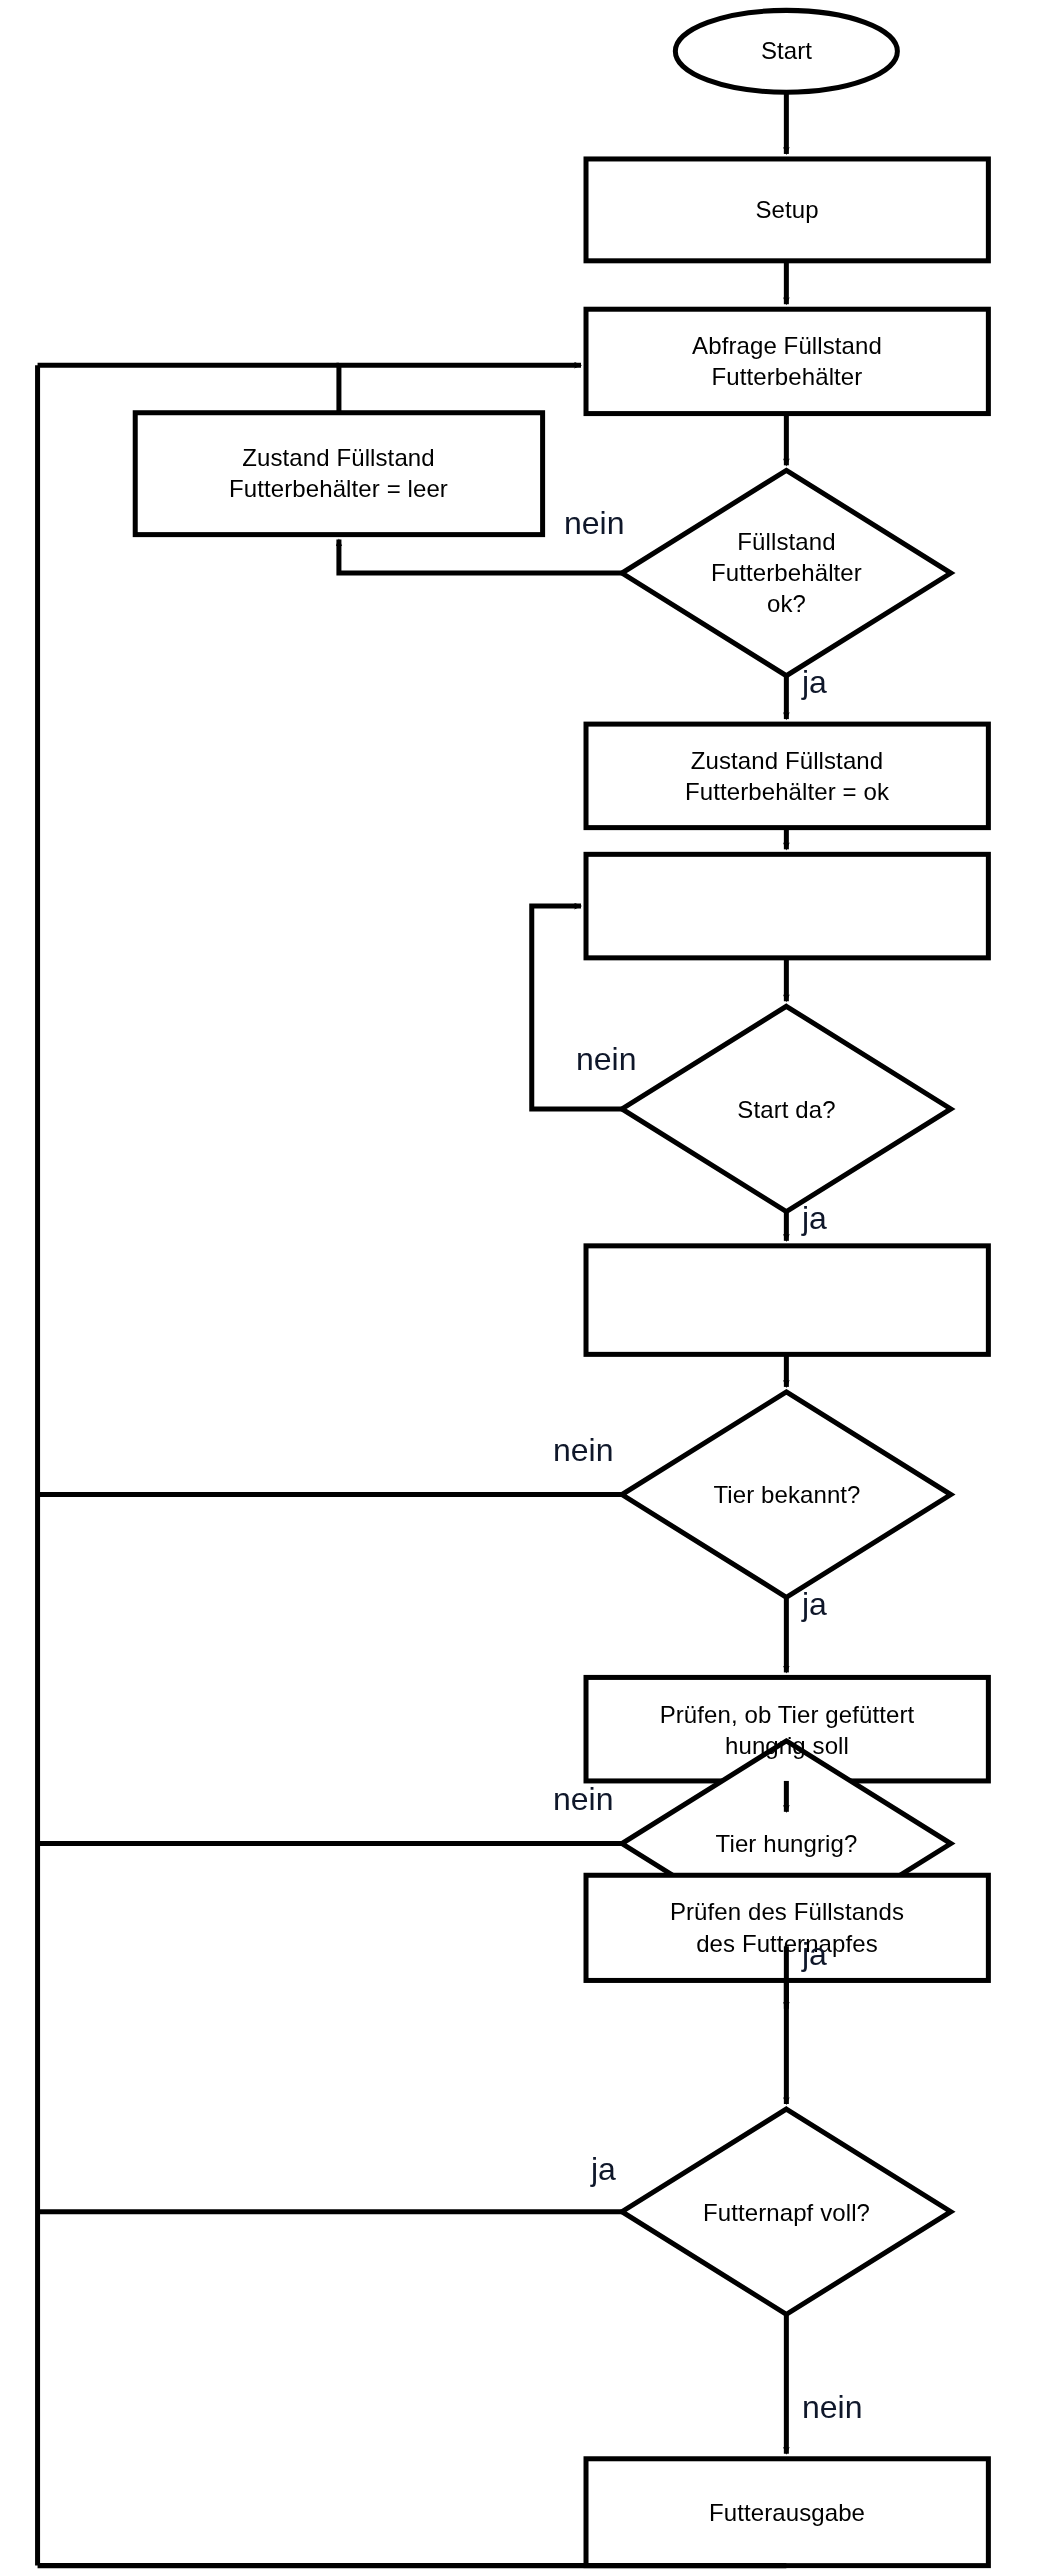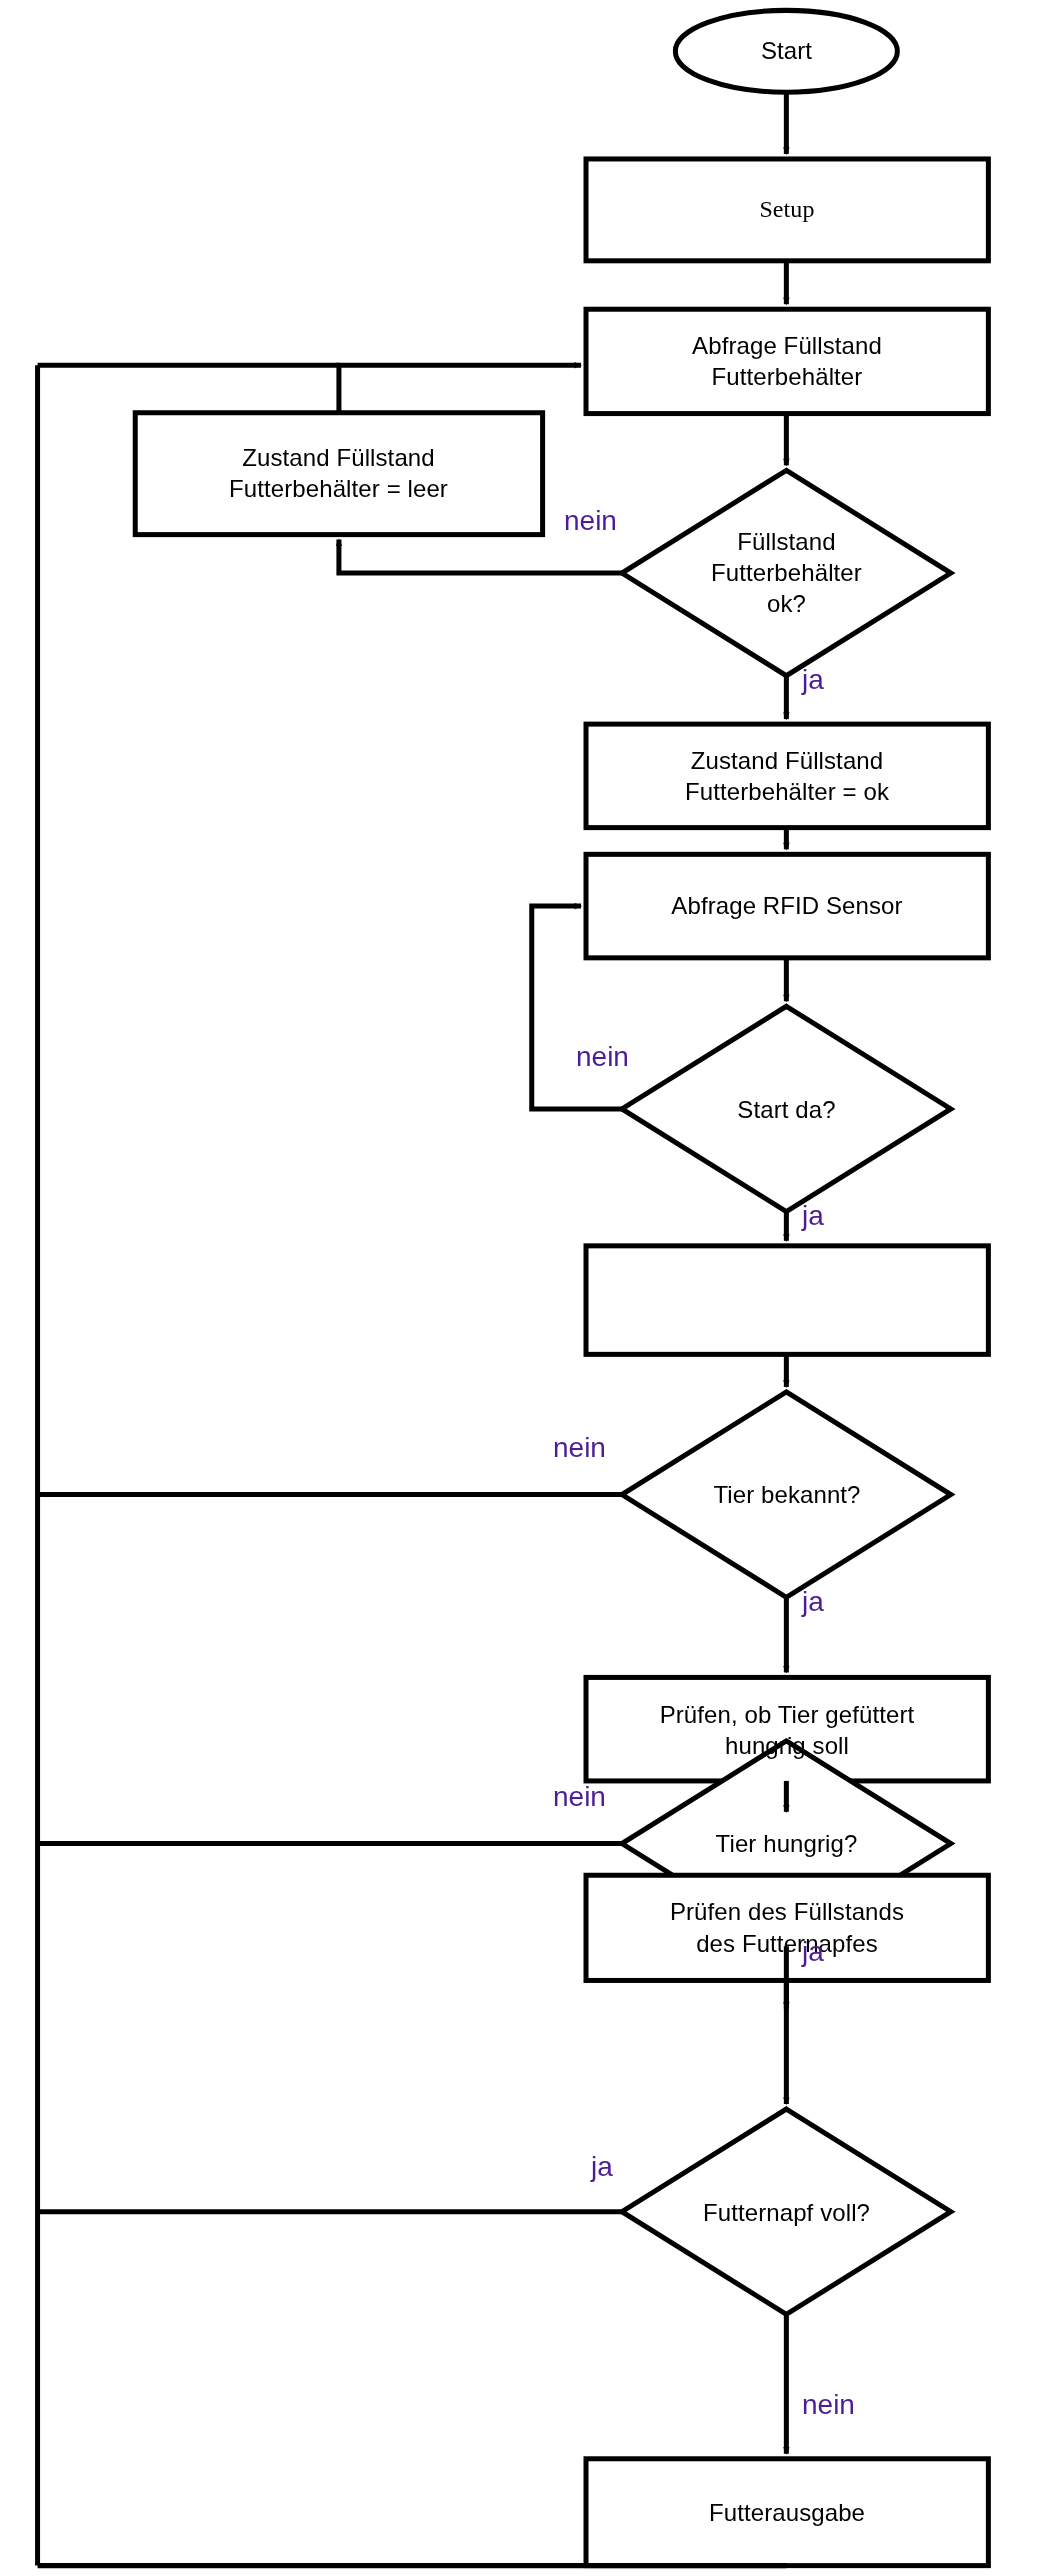--- a/index.html
+++ b/index.html
@@ -13,22 +13,22 @@
     text-align:center;
     color:#000000;
     font-size:24px;
     line-height:1.30;
     letter-spacing:0.1px;
     white-space:pre-line;
     pointer-events:none;
   }
   .edge-label{
     position:absolute;
-    color:#4c1d95;
-    font-size:28px;
+    color:#0f172a;
+    font-size:32px;
     line-height:1;
     white-space:nowrap;
   }
   .hit{position:absolute;}
 </style>
 </head>
 <body>
 
 <div id="stage">
 
@@ -100,36 +100,35 @@
 
       <path d="M745,2649 L45,2649"></path>
 
       <path d="M942,3073 L45,3073"></path>
 
     </g>
   </svg>
 
   <div class="shape-label" style="left:676px;top:10px;width:221px;height:82px;">Start</div>
 
-  <div class="shape-label" style="left:586px;top:159px;width:402px;height:102px;font-family:Liberation Serif, serif;">Setup</div>
+  <div class="shape-label" style="left:586px;top:159px;width:402px;height:102px;">Setup</div>
 
   <div class="shape-label" style="left:586px;top:309px;width:402px;height:104px;">Abfrage Füllstand
 Futterbehälter</div>
 
   <div class="shape-label" style="left:135px;top:412px;width:407px;height:122px;">Zustand Füllstand
 Futterbehälter = leer</div>
 
   <div class="shape-label" style="left:658px;top:515px;width:257px;height:115px;">Füllstand
 Futterbehälter
 ok?</div>
 
   <div class="shape-label" style="left:586px;top:724px;width:402px;height:104px;">Zustand Füllstand
 Futterbehälter = ok</div>
 
-  <div class="shape-label" style="left:586px;top:854px;width:402px;height:104px;">Abfrage RFID Sensor</div>
 
   <div class="shape-label" style="left:668px;top:1086px;width:237px;height:48px;">Start da?</div>
 
 
   <div class="shape-label" style="left:650px;top:1471px;width:274px;height:48px;">Tier bekannt?</div>
 
   <div class="shape-label" style="left:586px;top:1678px;width:402px;height:104px;">Prüfen, ob Tier gefüttert
 hungrig soll</div>
 
   <div class="shape-label" style="left:656px;top:1820px;width:261px;height:48px;">Tier hungrig?</div>

